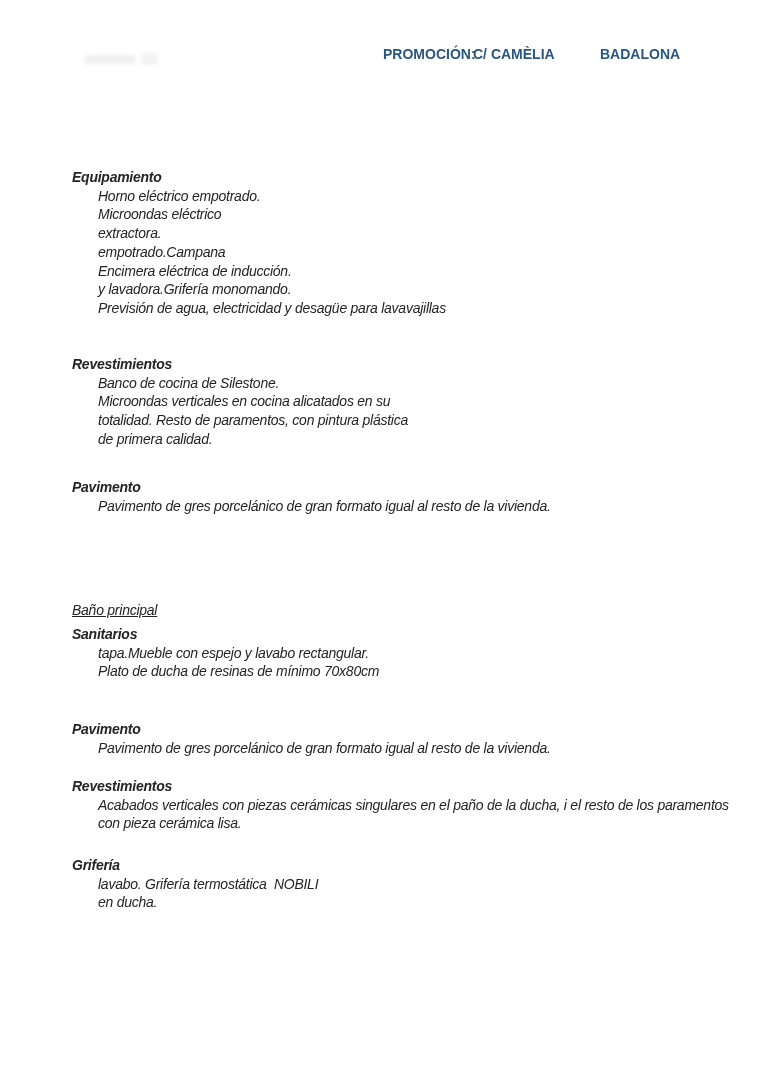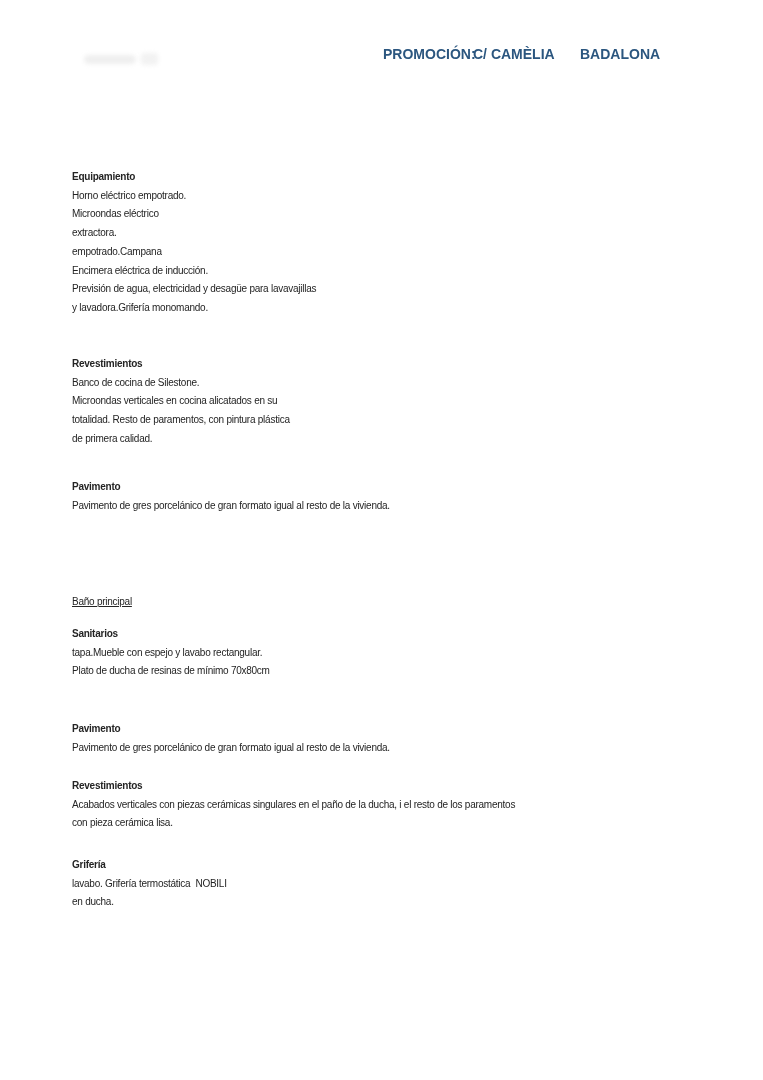--- a/index.html
+++ b/index.html
@@ -24,30 +24,31 @@
   }
   
   .hdr-item {
     position: absolute; top: 46px;
     font-size: 14px; font-weight: bold;
     color: #2B567F;
     white-space: pre;
   }
   .hdr-promo  { left: 383px; }
   .hdr-street { left: 473px; }
-  .hdr-city   { left: 580px; }
+  .hdr-city   { left: 600px; }
   
   .sec {
     position: absolute; left: 72px;
-    font-size: 10px; line-height: 18.7px;
+    font-size: 14px; line-height: 18.7px;
     letter-spacing: -0.25px;
+    font-style: italic;
   }
   .sec .h    { font-weight: bold; white-space: pre; }
-  .sec .line { white-space: pre; }
-  .sec.u .h  { font-weight: normal; text-decoration: underline; }
+  .sec .line { white-space: pre; margin-left: 26px; }
+  .sec.u .h  { font-weight: normal; text-decoration: underline; margin-top: 8px; }
   .sec-equipamiento    { top: 168px; }
   .sec-revestimientos1 { top: 355px; }
   .sec-pavimento1      { top: 478px; }
   .sec-banyo           { top: 593px; }
   .sec-sanitarios      { top: 625px; }
   .sec-pavimento2      { top: 720px; }
   .sec-revestimientos2 { top: 777px; }
   .sec-griferia        { top: 856px; }
 </style>
 </head>
@@ -64,22 +65,22 @@
   <div class="hdr-item hdr-street">C/ CAMÈLIA</div>
   <div class="hdr-item hdr-city">BADALONA</div>
 
   <div class="sec sec-equipamiento">
     <div class="h">Equipamiento</div>
     <div class="line">Horno eléctrico empotrado.</div>
     <div class="line">Microondas eléctrico</div>
     <div class="line">extractora.</div>
     <div class="line">empotrado.Campana</div>
     <div class="line">Encimera eléctrica de inducción.</div>
+    <div class="line">y lavadora.Grifería monomando.</div>
     <div class="line">Previsión de agua, electricidad y desagüe para lavavajillas</div>
-    <div class="line">y lavadora.Grifería monomando.</div>
   </div>
 
   <div class="sec sec-revestimientos1">
     <div class="h">Revestimientos</div>
     <div class="line">Banco de cocina de Silestone.</div>
     <div class="line">Microondas verticales en cocina alicatados en su</div>
     <div class="line">totalidad. Resto de paramentos, con pintura plástica</div>
     <div class="line">de primera calidad.</div>
   </div>
 

